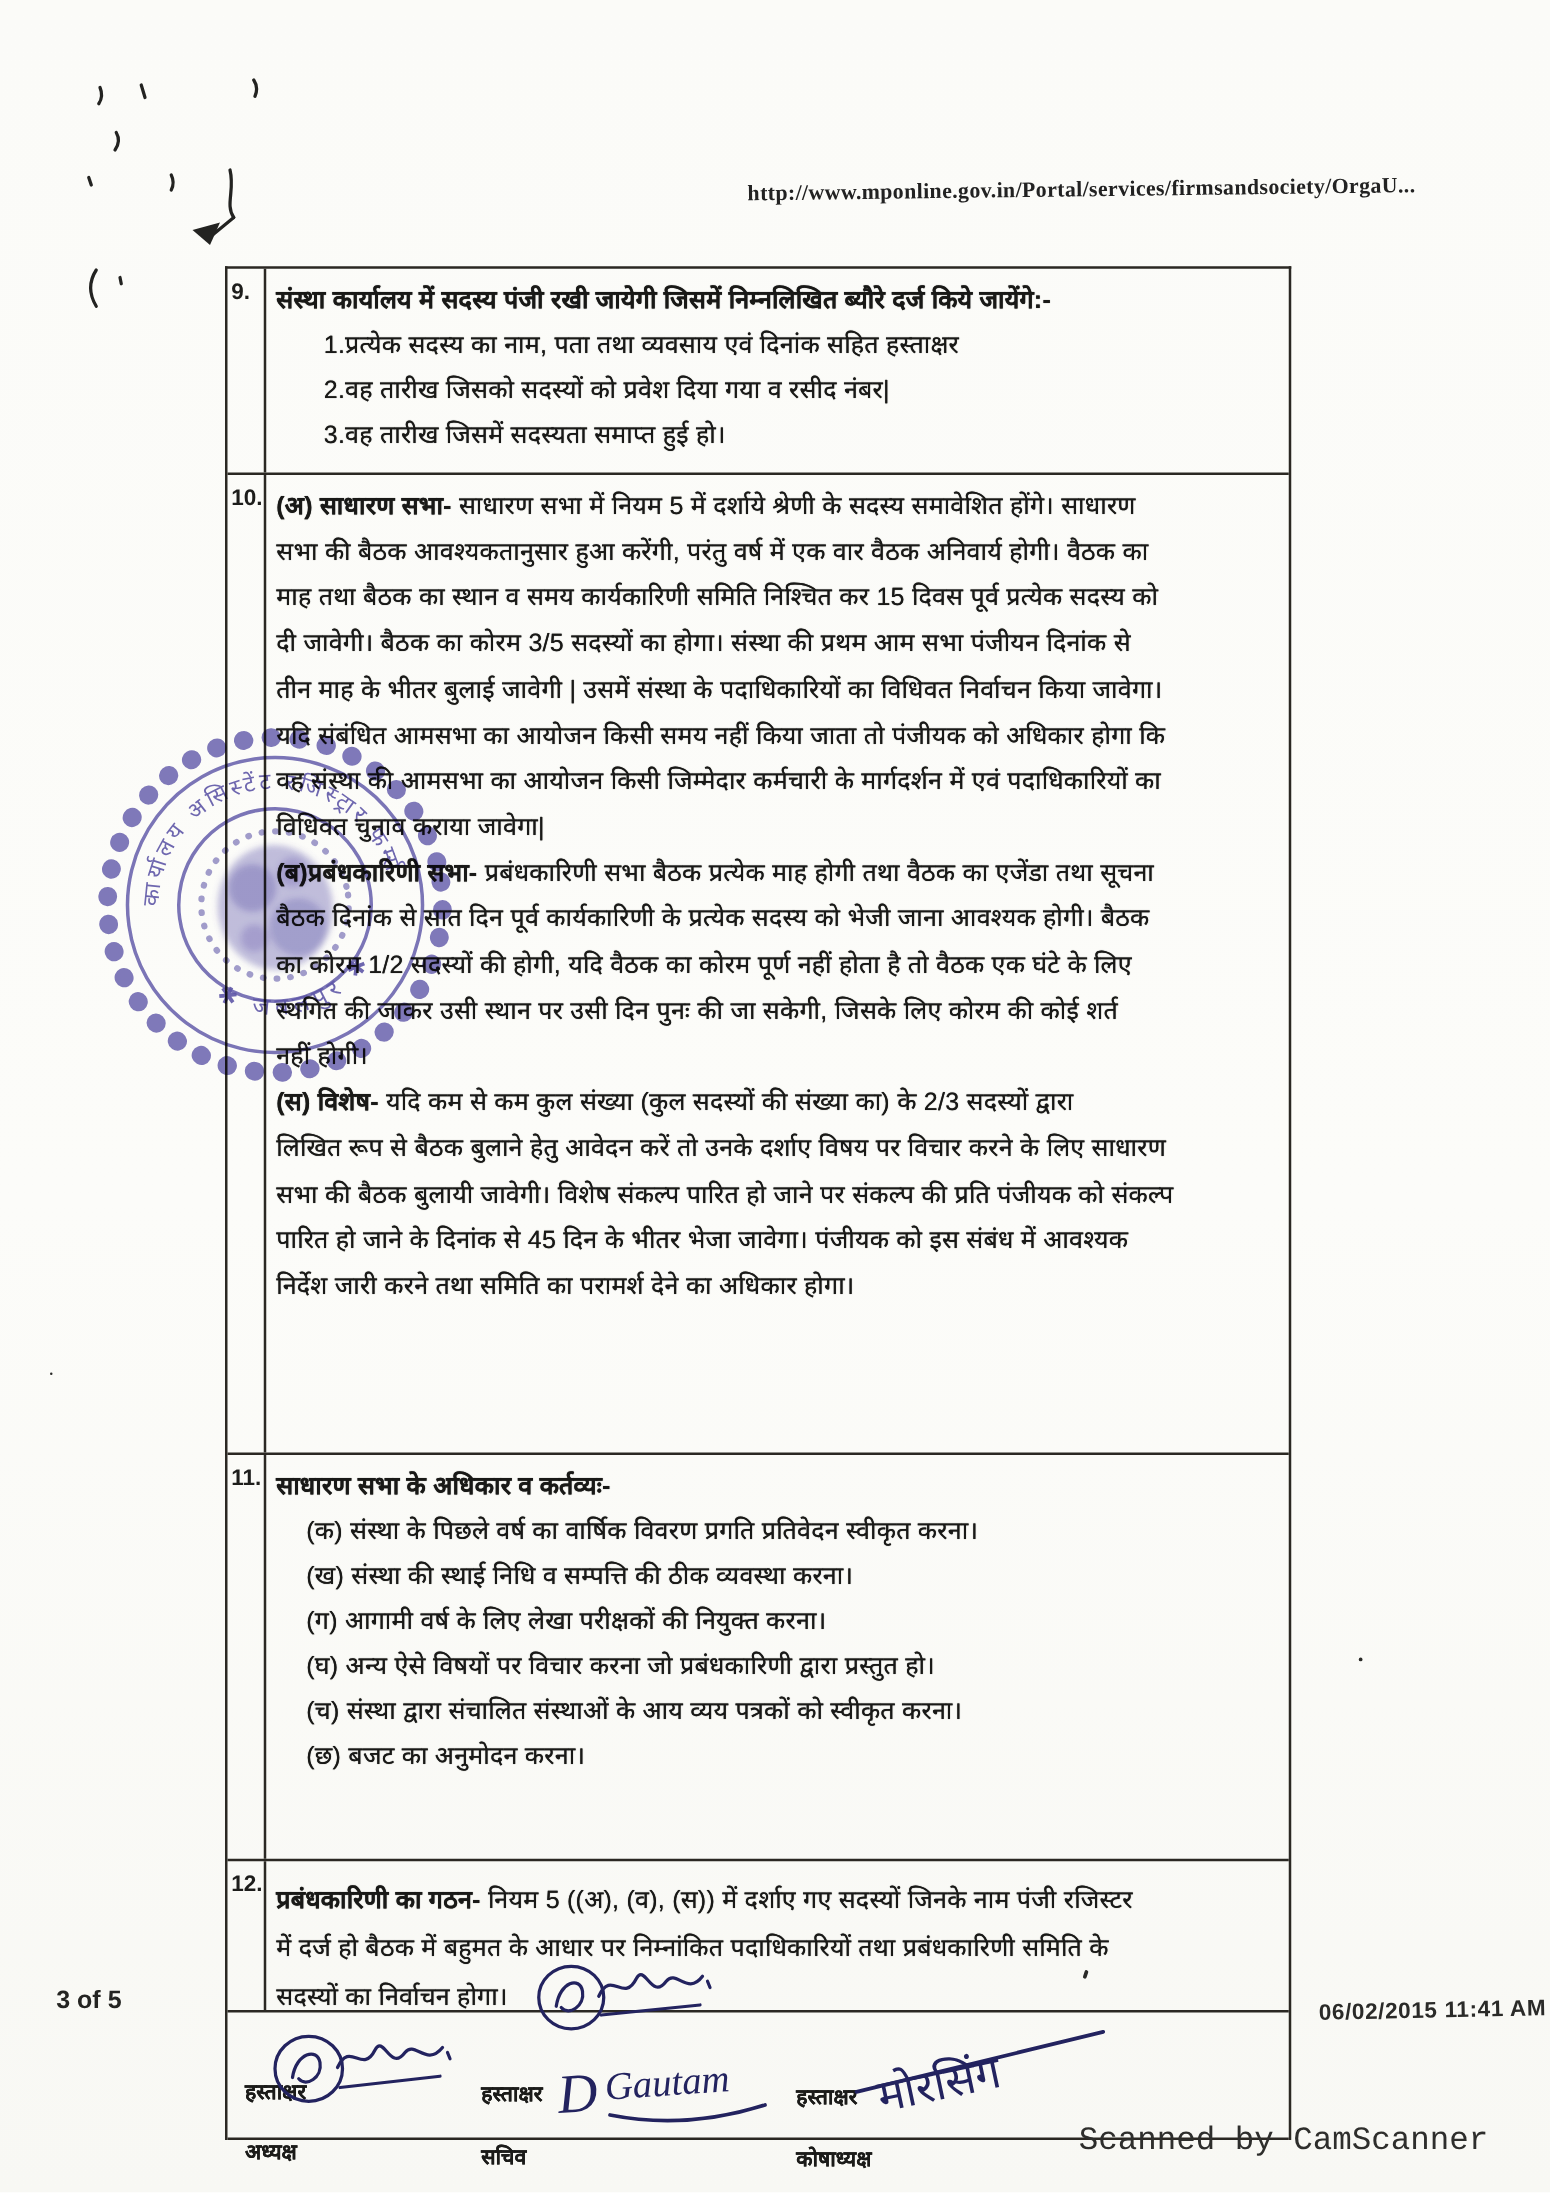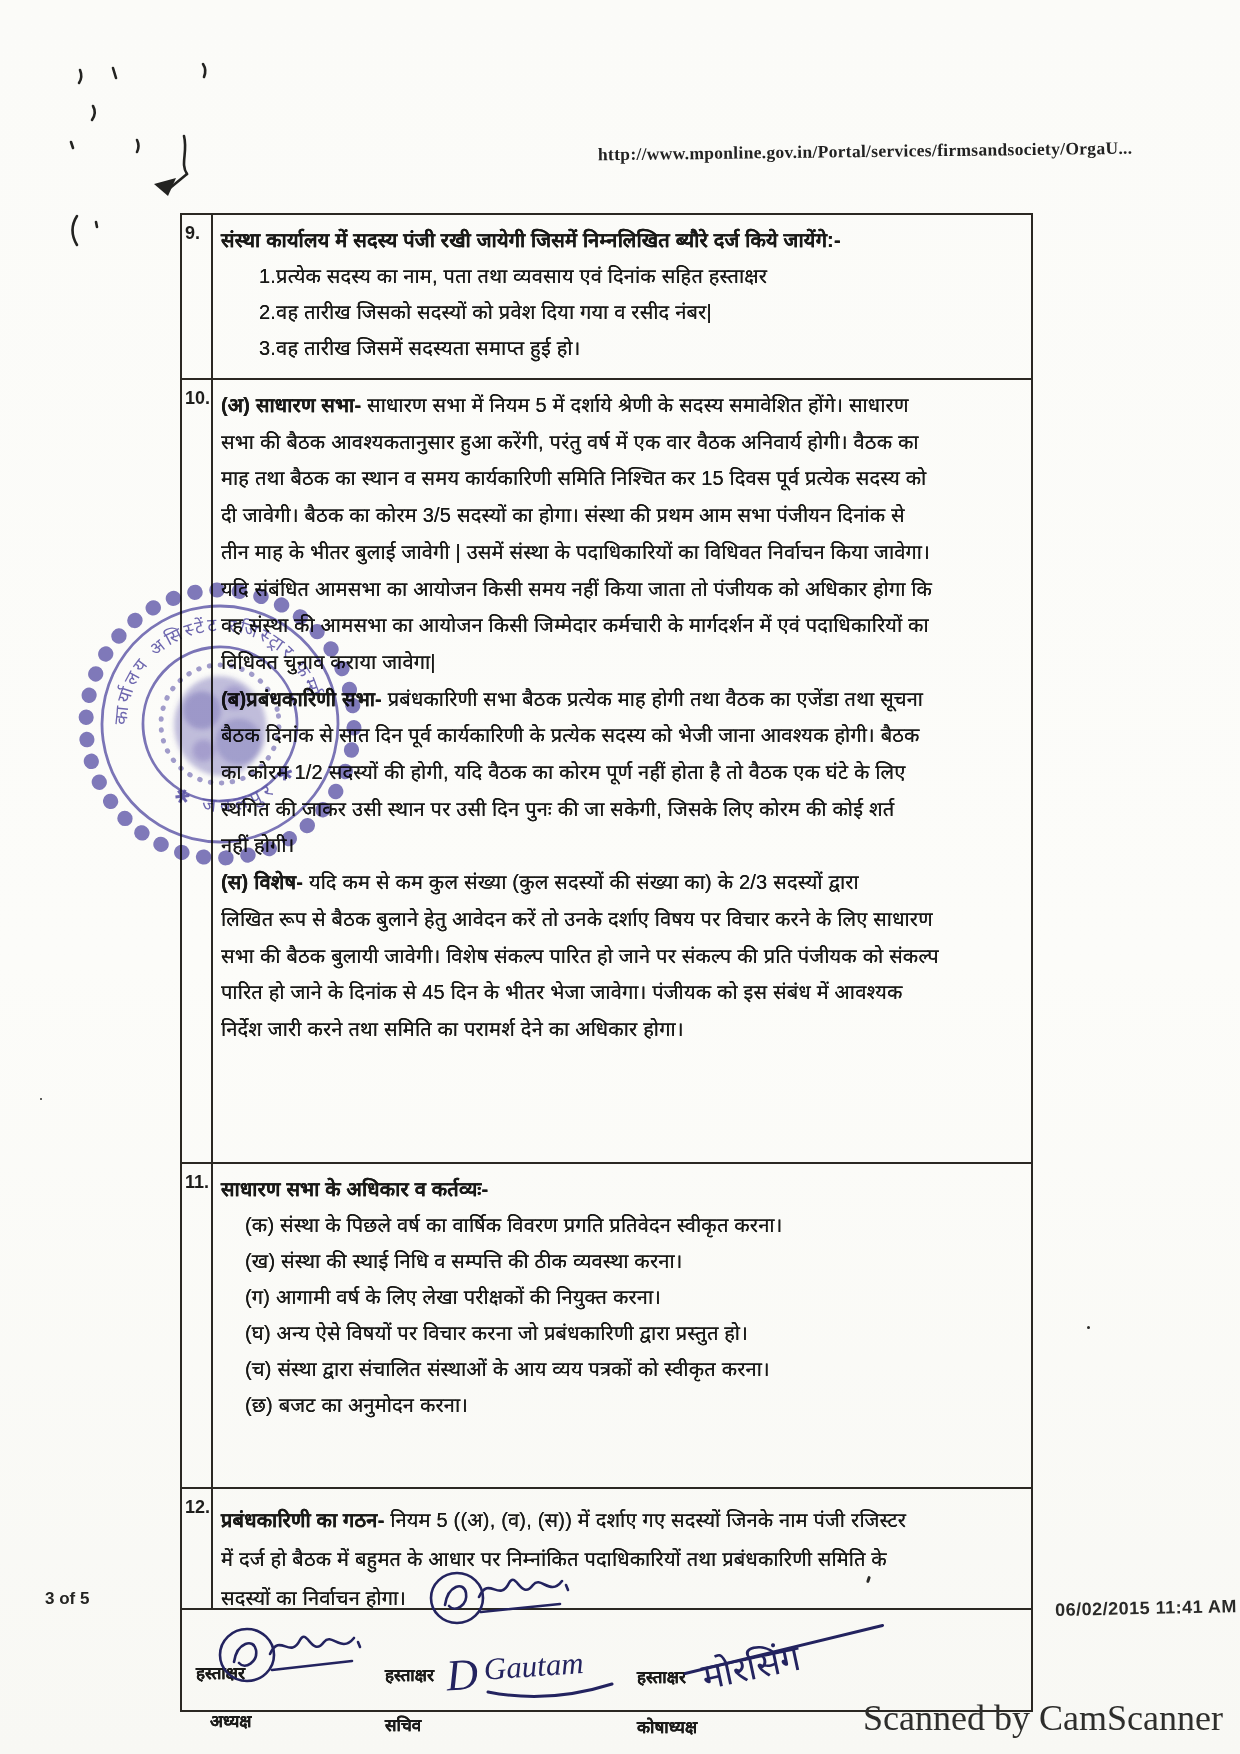--- a/index.html
+++ b/index.html
@@ -45,28 +45,28 @@
     text-shadow:0 0 .5px #1c1c1a; white-space:nowrap;margin-top:23px;
   }
   .sig-svg { position:absolute; }
   
   .stamp {
     position:absolute; left:68px; top:572px; width:304px; height:304px;
     mix-blend-mode:multiply; opacity:.88; transform:rotate(-8deg);
     pointer-events:none;
   }
   
-  .pagenum { position:absolute; left:45px; top:1589px; font-size:17px; font-weight:700; color:#242422; }
+  .pagenum { position:absolute; left:45px; top:1589px; font-size:20px; font-weight:700; color:#242422; }
   .timestamp {
     position:absolute; left:1055px; top:1598px; font-size:18px; font-weight:700;
     color:#2a2a28; transform:rotate(-1.2deg); white-space:nowrap; letter-spacing:.5px;
   }
   .camscanner {
-    position:absolute; left:863px; top:1697px; font-family:Liberation Serif, serif;
-    font-size:36px; color:#2e2e2c; white-space:nowrap;
+    position:absolute; left:863px; top:1697px; font-family:Liberation Mono, monospace;
+    font-size:26px; color:#2e2e2c; white-space:nowrap;
   }
   .marks { position:absolute; pointer-events:none; }
   .speck { position:absolute; background:#2a2a28; border-radius:50%; }
 </style>
 </head>
 <body>
 
 <div class="page">
 
   <svg class="marks" style="left:58px; top:52px;" width="220" height="210" viewBox="0 0 220 210">
@@ -167,21 +167,21 @@
           <div class="line"><span class="b">प्रबंधकारिणी का गठन-</span><span> नियम 5 ((अ), (व), (स)) में दर्शाए गए सदस्यों जिनके नाम पंजी रजिस्टर</span></div>
 
           <div class="line"><span class="b"></span><span>में दर्ज हो बैठक में बहुमत के आधार पर निम्नांकित पदाधिकारियों तथा प्रबंधकारिणी समिति के</span></div>
 
           <div class="line"><span class="b"></span><span>सदस्यों का निर्वाचन होगा।</span></div>
         </div>
     </div>
 
     <div class="sigrow">
       <span class="siglabel" style="left:14px;  top:28px;">हस्ताक्षर</span>
-      <span class="sigrole" style="left:28px;  top:76px;">अध्यक्ष</span>
+      <span class="sigrole" style="left:14px;  top:76px;">अध्यक्ष</span>
 
       <span class="siglabel" style="left:203px; top:30px;">हस्ताक्षर</span>
       <span class="sigrole" style="left:203px; top:80px;font-family:Liberation Serif, serif;">सचिव</span>
 
       <span class="siglabel" style="left:455px; top:32px;">हस्ताक्षर</span>
       <span class="sigrole" style="left:455px; top:82px;">कोषाध्यक्ष</span>
 
       <svg class="sig-svg" style="left:32px; top:4px;" width="160" height="78" viewBox="0 0 160 78">
         <g stroke="#23235f" stroke-width="2.6" fill="none" stroke-linecap="round">
           <ellipse cx="33" cy="41" rx="27" ry="26"></ellipse>

